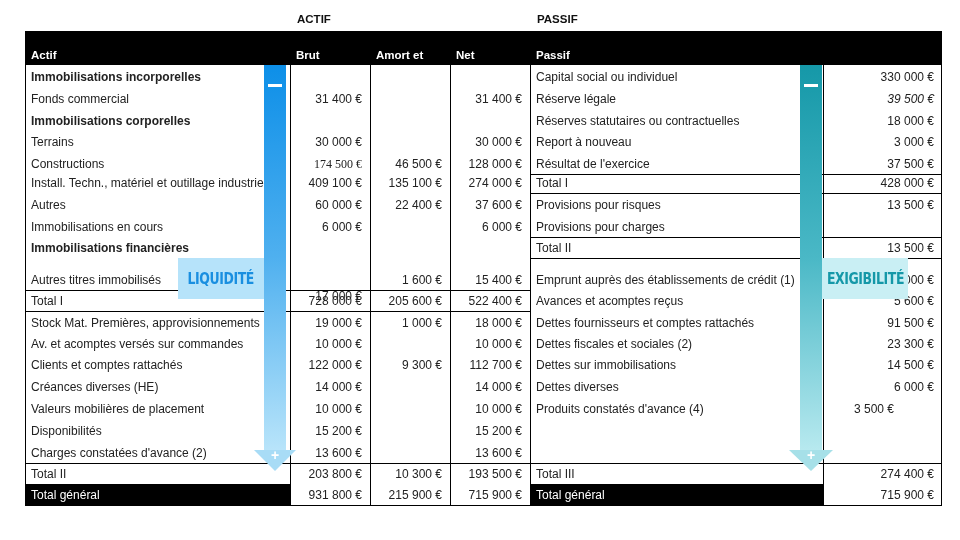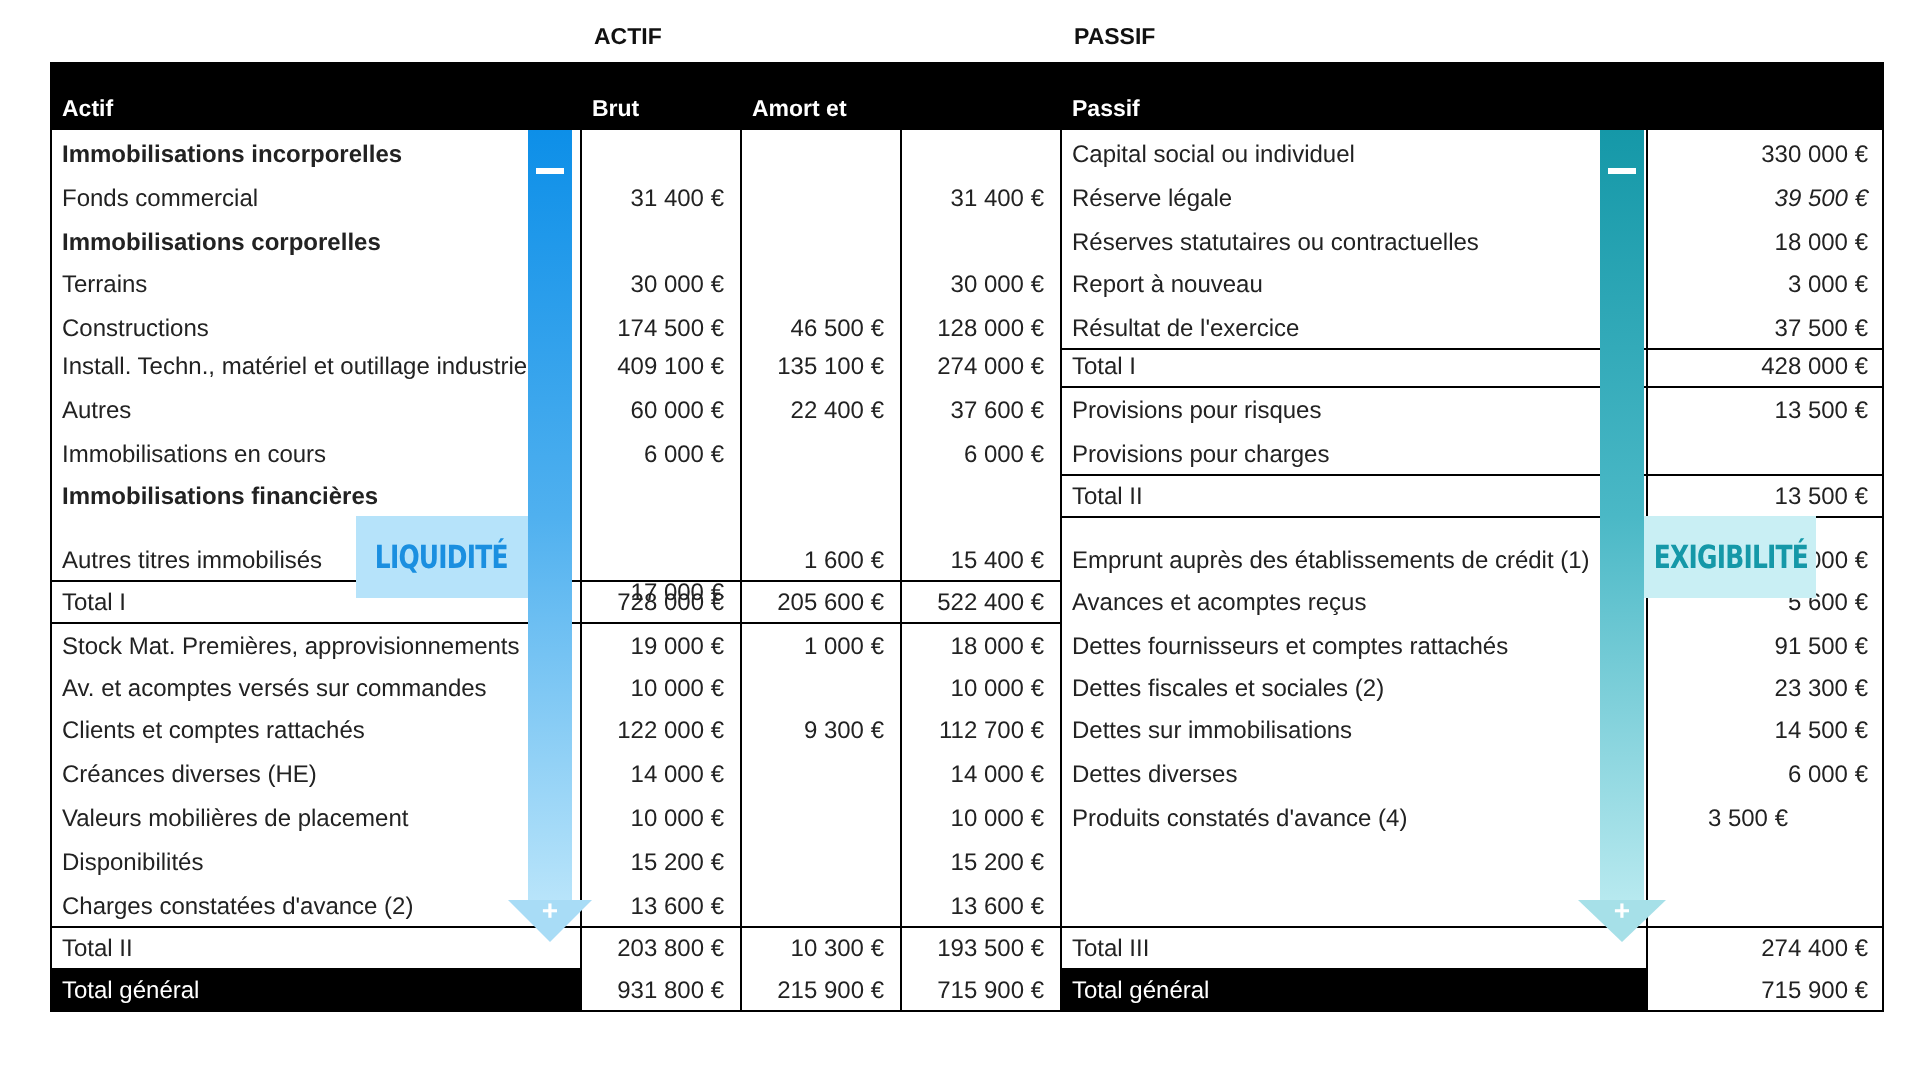--- a/index.html
+++ b/index.html
@@ -41,20 +41,21 @@
 <div class="abs section-title" style="left:297px; top:13px;">ACTIF</div>
 <div class="abs section-title" style="left:537px; top:13px;">PASSIF</div>
 
 <div class="abs hdr" style="left:25px; top:31px; width:917px; height:34px;">
   <div class="cell" style="left:0; top:0; width:265px; height:34px;">Actif</div>
   <div class="cell" style="left:265px; top:0; width:80px; height:34px;">Brut</div>
   <div class="abs" style="left:345px; top:0; width:80px; height:34px; padding:16px 6px; line-height:17px;">
     <div>Amort et</div>
     <div>depr</div>
   </div>
+  <div class="cell" style="left:425px; top:0; width:80px; height:34px;">Net</div>
   <div class="cell" style="left:505px; top:0; width:293px; height:34px;">Passif</div>
 </div>
 
 <div class="abs black-row" style="left:25px; top:484px; width:265px; height:21px;"></div>
 <div class="abs black-row" style="left:530px; top:484px; width:293px; height:21px;"></div>
 
 <div id="actif-rows">
     <div class="cell bold" style="left: 25px; top: 65px; width: 265px; height: 22px;">Immobilisations incorporelles</div>
     <div class="cell num" style="left: 290px; top: 65px; width: 80px; height: 22px;"></div>
     <div class="cell num" style="left: 370px; top: 65px; width: 80px; height: 22px;"></div>
@@ -65,21 +66,21 @@
     <div class="cell num" style="left: 450px; top: 87px; width: 80px; height: 22px;">31 400 €</div>
     <div class="cell bold" style="left: 25px; top: 109px; width: 265px; height: 22px;">Immobilisations corporelles</div>
     <div class="cell num" style="left: 290px; top: 109px; width: 80px; height: 22px;"></div>
     <div class="cell num" style="left: 370px; top: 109px; width: 80px; height: 22px;"></div>
     <div class="cell num" style="left: 450px; top: 109px; width: 80px; height: 22px;"></div>
     <div class="cell " style="left: 25px; top: 131px; width: 265px; height: 21px;">Terrains</div>
     <div class="cell num" style="left: 290px; top: 131px; width: 80px; height: 21px;">30 000 €</div>
     <div class="cell num" style="left: 370px; top: 131px; width: 80px; height: 21px;"></div>
     <div class="cell num" style="left: 450px; top: 131px; width: 80px; height: 21px;">30 000 €</div>
     <div class="cell " style="left: 25px; top: 152px; width: 265px; height: 22px;">Constructions</div>
-    <div class="cell num" style="left: 290px; top: 152px; width: 80px; height: 22px;">174 500 €</div>
+    <div class="cell num" style="left: 290px; top: 152px; width: 80px; height: 22px; font-family: Liberation Serif, serif;">174 500 €</div>
     <div class="cell num" style="left: 370px; top: 152px; width: 80px; height: 22px;">46 500 €</div>
     <div class="cell num" style="left: 450px; top: 152px; width: 80px; height: 22px;">128 000 €</div>
     <div class="cell " style="left: 25px; top: 174px; width: 265px; height: 19px;">Install. Techn., matériel et outillage industriels</div>
     <div class="cell num" style="left: 290px; top: 174px; width: 80px; height: 19px;">409 100 €</div>
     <div class="cell num" style="left: 370px; top: 174px; width: 80px; height: 19px;">135 100 €</div>
     <div class="cell num" style="left: 450px; top: 174px; width: 80px; height: 19px;">274 000 €</div>
     <div class="cell " style="left: 25px; top: 193px; width: 265px; height: 22px;">Autres</div>
     <div class="cell num" style="left: 290px; top: 193px; width: 80px; height: 22px;">60 000 €</div>
     <div class="cell num" style="left: 370px; top: 193px; width: 80px; height: 22px;">22 400 €</div>
     <div class="cell num" style="left: 450px; top: 193px; width: 80px; height: 22px;">37 600 €</div>

